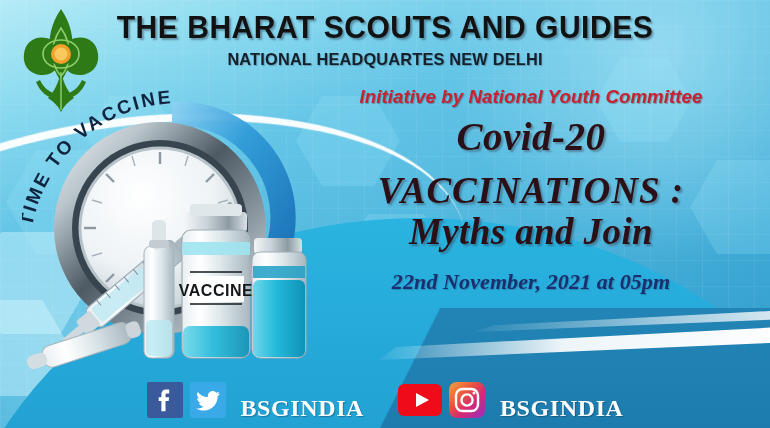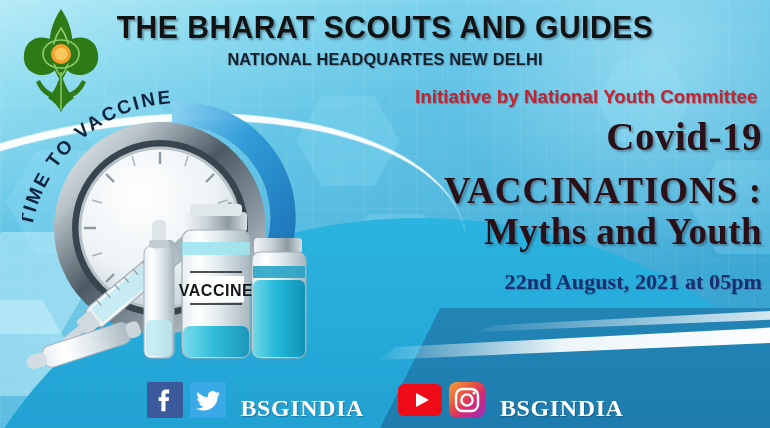--- a/index.html
+++ b/index.html
@@ -77,21 +77,21 @@
     margin:4px 0 0 0;
     font-weight:700;font-size:17px;letter-spacing:.2px;
     color:#16202b;
     text-shadow:1px 1px 1px rgba(40,60,80,.35);
     transform:scaleX(.96);
   }
   
   .logo{position:absolute;left:18px;top:6px;width:86px;height:108px;z-index:31;}
   
   .right-col{
-    position:absolute;left:300px;top:86px;width:462px;text-align:right;z-index:25;
+    position:absolute;left:300px;top:86px;width:462px;text-align:center;z-index:25;font-style:italic;
   }
   .initiative{
     font-weight:700;font-size:19px;color:#c62231;
     text-shadow:1px 1px 1px rgba(60,20,20,.35);
     letter-spacing:.1px;transform:scaleX(.98);
   }
   .big-serif{
     font-family:"Liberation Serif",serif;font-weight:700;color:#2c1017;
     text-shadow:2px 2px 2px rgba(40,30,40,.35);
     line-height:1.05;
@@ -302,25 +302,25 @@
         <rect x="232" y="158" width="48" height="16" rx="4" fill="url(#capG)"></rect>
         <rect x="230" y="172" width="54" height="106" rx="8" fill="url(#glassG)" stroke="#9fadb5" stroke-width="1"></rect>
         <rect x="231" y="186" width="52" height="12" fill="#1f9fc4" opacity=".85"></rect>
         <rect x="231" y="200" width="52" height="77" rx="6" fill="url(#liqG)"></rect>
       </g>
     </svg>
   </div>
 
   <div class="right-col">
     <div class="initiative">Initiative by National Youth Committee</div>
-    <div class="big-serif covid">Covid-19</div>
+    <div class="big-serif covid">Covid-20</div>
     <div class="big-serif vaccinations">VACCINATIONS :</div>
-    <div class="big-serif myths">Myths and Youth</div>
+    <div class="big-serif myths">Myths and Join</div>
     <div class="webinar">
-      <span class="line2">22nd August, 2021 at 05pm</span>
+      <span class="line2">22nd November, 2021 at 05pm</span>
     </div>
   </div>
 
   <div class="social-bar">
 
     <div class="sgroup">
       <span class="sicon fb">
         <svg viewBox="0 0 36 36" width="36" height="36" aria-hidden="true">
           <path d="M22.2 11.4h-2.6c-.6 0-1.1.5-1.1 1.2v2.6h3.6l-.5 3.9h-3.1v10.2h-4.1V19.1h-2.7v-3.9h2.7v-3.1c0-2.6 1.8-4.5 4.4-4.5h3.4z" fill="#ffffff"></path>
         </svg>

